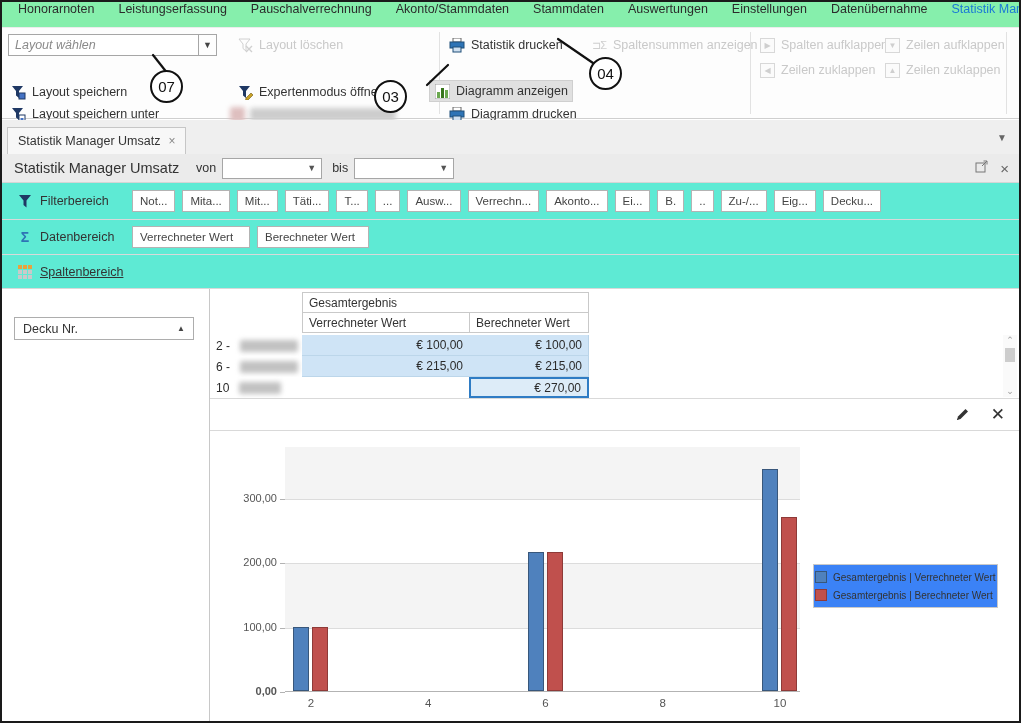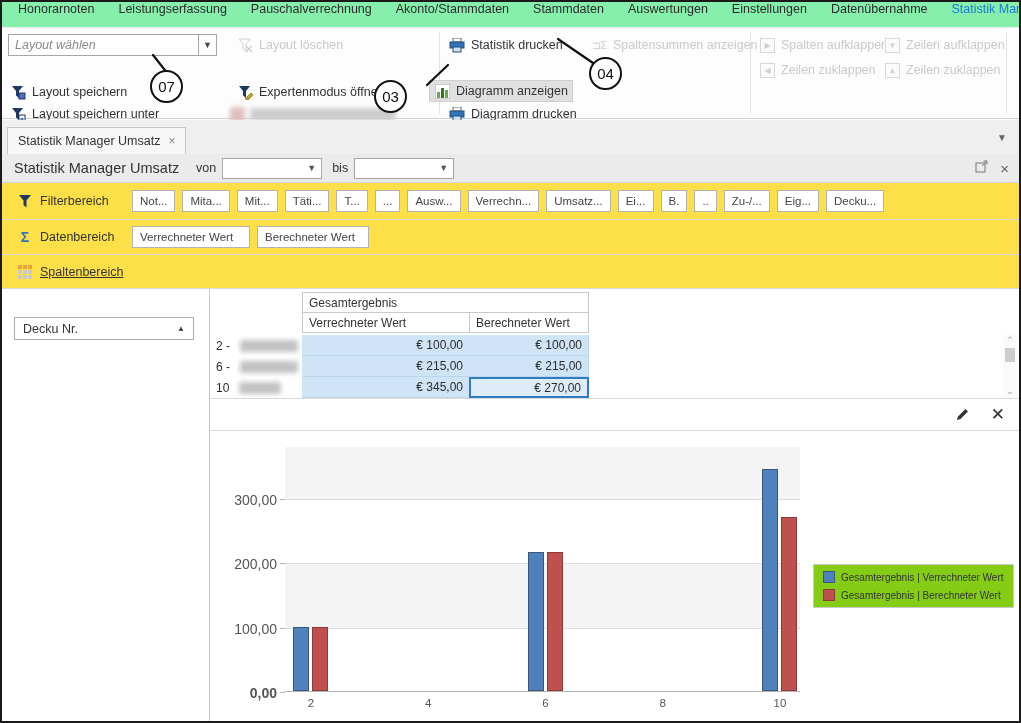--- a/index.html
+++ b/index.html
@@ -39,21 +39,21 @@
 
   
   .titlebar { position:absolute; left:0; top:152px; right:0; height:29px; background:#ebebeb; border-bottom:1px solid #d5d5d5; display:flex; align-items:center; }
   .titlebar .t { font-size:14.5px; color:#333; margin-left:12px; width:182px; }
   .titlebar .lbl { margin:0 6px 0 0; }
   .scombo { width:100px; height:21px; border:1px solid #a6a6a6; background:#fff; display:flex; align-items:center; justify-content:flex-end; margin-right:10px; }
   .scombo .da { color:#555; font-size:9px; margin-right:5px; }
   .titlebar .rt { position:absolute; right:10px; top:0; height:100%; display:flex; align-items:center; gap:12px; color:#666; }
 
   
-  .arearow { position:absolute; left:0; right:0; background:#fde047; border-bottom:1px solid #d9d9d9; display:flex; align-items:center; }
+  .arearow { position:absolute; left:0; right:0; background:#5eead4; border-bottom:1px solid #d9d9d9; display:flex; align-items:center; }
   .arearow .aric { width:18px; margin-left:14px; display:flex; justify-content:center; }
   .arearow .arlabel { margin-left:6px; width:92px; }
   .chip { height:22px; border:1px solid #b3b3b3; background:#fff; font-size:11.5px; color:#444; display:flex; align-items:center; padding:0 7px; margin-right:7px; white-space:nowrap; }
   .gridic { display:grid; grid-template-columns:repeat(3,4px); grid-template-rows:repeat(3,4px); gap:1px; }
   .gridic span { background:#c9c9c9; }
   .gridic.toprow span:nth-child(-n+3) { background:#e8a33d; }
   .gridic.leftcol span:nth-child(3n+1) { background:#e8a33d; }
 
   
   .leftpanel { position:absolute; left:0; top:287px; width:208px; bottom:0; background:#fff; border-right:1px solid #c8c8c8; }
@@ -78,25 +78,25 @@
   
   .charttools { position:absolute; left:208px; right:0; top:397px; height:32px; background:#fff; border-bottom:1px solid #d9d9d9; }
   .charttools .pencil { position:absolute; right:48px; top:7px; }
   .charttools .close { position:absolute; right:14px; top:5px; font-size:17px; color:#333; }
 
   
   .chartregion { position:absolute; left:208px; right:0; top:429px; bottom:0; background:#fff; }
   #plot { position:absolute; left:75px; top:16px; width:515px; height:245px; border-bottom:1px solid #b3b3b3; }
   .band { position:absolute; left:0; right:0; }
   .gline { position:absolute; left:0; right:0; height:1px; background:#dcdcdc; }
-  .ytick { position:absolute; width:50px; text-align:right; font-size:14px; color:#555; }
+  .ytick { position:absolute; width:50px; text-align:right; font-size:11px; color:#555; }
   .ymark { position:absolute; width:5px; height:1px; background:#b3b3b3; }
   .xtick { position:absolute; width:40px; text-align:center; font-size:11.5px; color:#555; }
   .bar { position:absolute; bottom:0; width:16px; }
-  .legend { position:absolute; left:603px; top:133px; border:1px solid #c9c9c9; background:#84cc16; padding:6px 9px; display:flex; flex-direction:column; gap:6px; }
+  .legend { position:absolute; left:603px; top:133px; border:1px solid #c9c9c9; background:#3b82f6; padding:6px 1px; display:flex; flex-direction:column; gap:6px; }
   .legend-row { display:flex; align-items:center; gap:6px; font-size:10px; color:#333; white-space:nowrap; }
   .legend-row .sw { width:12px; height:12px; flex:0 0 12px; }
 </style>
 </head>
 <body>
 
 <div class="screen">
 
   <div class="menubar">
     <div class="mitem">Honorarnoten</div>
@@ -263,21 +263,21 @@
     </span>
     <span class="arlabel">Filterbereich</span>
     <span class="chip">Not...</span>
     <span class="chip">Mita...</span>
     <span class="chip">Mit...</span>
     <span class="chip">Täti...</span>
     <span class="chip">T...</span>
     <span class="chip">...</span>
     <span class="chip">Ausw...</span>
     <span class="chip">Verrechn...</span>
-    <span class="chip">Umsatz...</span>
+    <span class="chip">Akonto...</span>
     <span class="chip">Ei...</span>
     <span class="chip">B.</span>
     <span class="chip">..</span>
     <span class="chip">Zu-/...</span>
     <span class="chip">Eig...</span>
     <span class="chip">Decku...</span>
   </div>
 
   <div class="arearow" style="top:218px; height:35px;">
     <span class="aric" style="color:#2e74b5; font-weight:bold; font-size:14px;">Σ</span>
@@ -326,21 +326,20 @@
         <span>6 -</span>
         <span class="nameblur" style="width:58px;"></span>
       </div>
     <div class="vcell" style="left:92px; top:67px; width:168px; height:21px;">€ 215,00</div>
     <div class="vcell" style="left:259px; top:67px; width:120px; height:21px;">€ 215,00</div>
 
     <div class="rlabel" style="left:0; top:88px; width:92px; height:21px;">
         <span>10</span>
         <span class="nameblur" style="width:42px;"></span>
       </div>
-    <div class="vcell" style="left:92px; top:88px; width:168px; height:21px;">€ 345,00</div>
     <div class="vcell sel" style="left:259px; top:88px; width:120px; height:21px;padding-left:36px;">€ 270,00</div>
 
     <div class="vscroll">
       <span class="arr">⌃</span>
       <span class="thumb"></span>
       <span class="sp"></span>
       <span class="arr">⌄</span>
     </div>
   </div>
 

